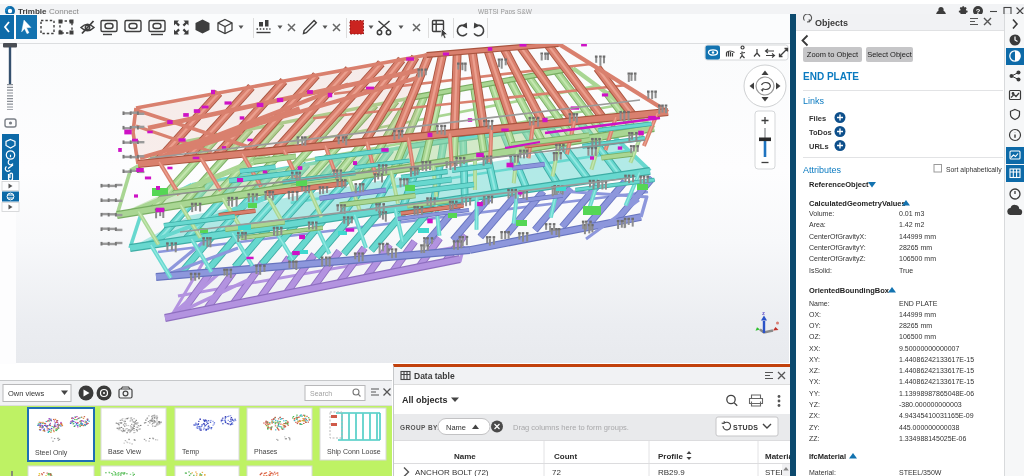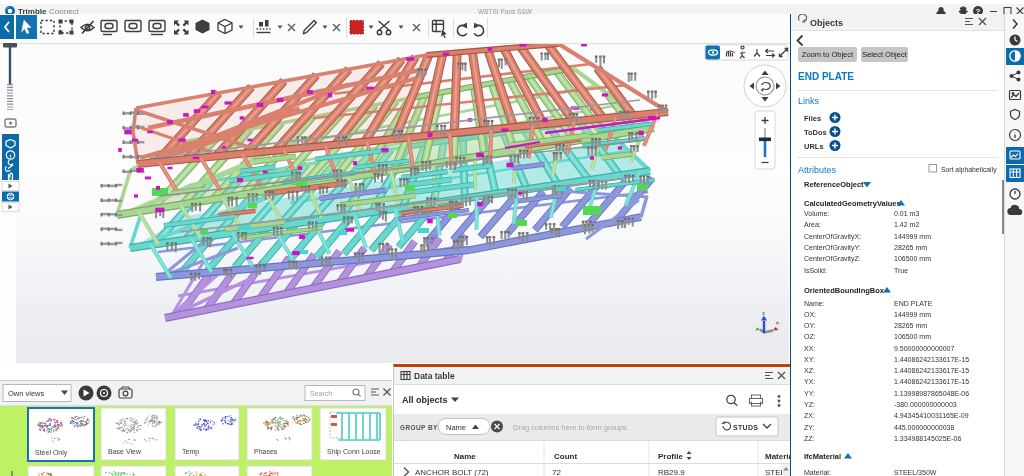--- a/index.html
+++ b/index.html
@@ -5,21 +5,21 @@
 font-family:"Liberation Sans",sans-serif;-webkit-font-smoothing:antialiased}
 .abs{position:absolute}
 #page{position:relative;width:1024px;height:476px}
 #titlebar{left:0;top:4px;width:1024px;height:14px;background:#f2f3f5}
 #toolbar{left:0;top:14px;width:790px;height:29px;background:#fbfcfd;border-bottom:1px solid #dcdee0}
 #viewport{left:16px;top:44px;width:773px;height:319px;
 background:linear-gradient(180deg,#fafbfc 0%,#fdfdfe 40%,#f7f8fa 62%,#ebedf1 88%,#e8eaee 100%)}
 #leftcol{left:0;top:44px;width:16px;height:320px;background:#fdfdfe}
 #ownviews{left:0;top:380px;width:392px;height:112px;background:#bef264;border-top:1px solid #c6c8ca}
 #datatable{left:393px;top:364px;width:396px;height:112px;background:#fff;border-top:3px solid #c2410c;border-left:1px solid #c6c8ca}
-#objpanel{left:790px;top:14px;width:214px;height:462px;background:#fff;border-left:1px solid #0c4a6e}
+#objpanel{left:790px;top:14px;width:214px;height:462px;background:#fff;border-left:6px solid #0c4a6e}
 #rightstrip{left:1004px;top:14px;width:20px;height:462px;background:#f6f7f8;border-left:1px solid #d8dadc}
 </style></head>
 <body>
 <div id="page">
 
 <div id="titlebar" class="abs">
  <svg class="abs" style="left:0;top:0" width="1024" height="14">
   <circle cx="10" cy="7" r="5" fill="#0d6aa8"></circle>
         <circle cx="10" cy="7" r="2.2" fill="#fff"></circle>
   <path d="M10 2 a5 5 0 0 0 -5 5 h2 a3 3 0 0 1 3 -3 z" fill="#1e88c8"></path>

